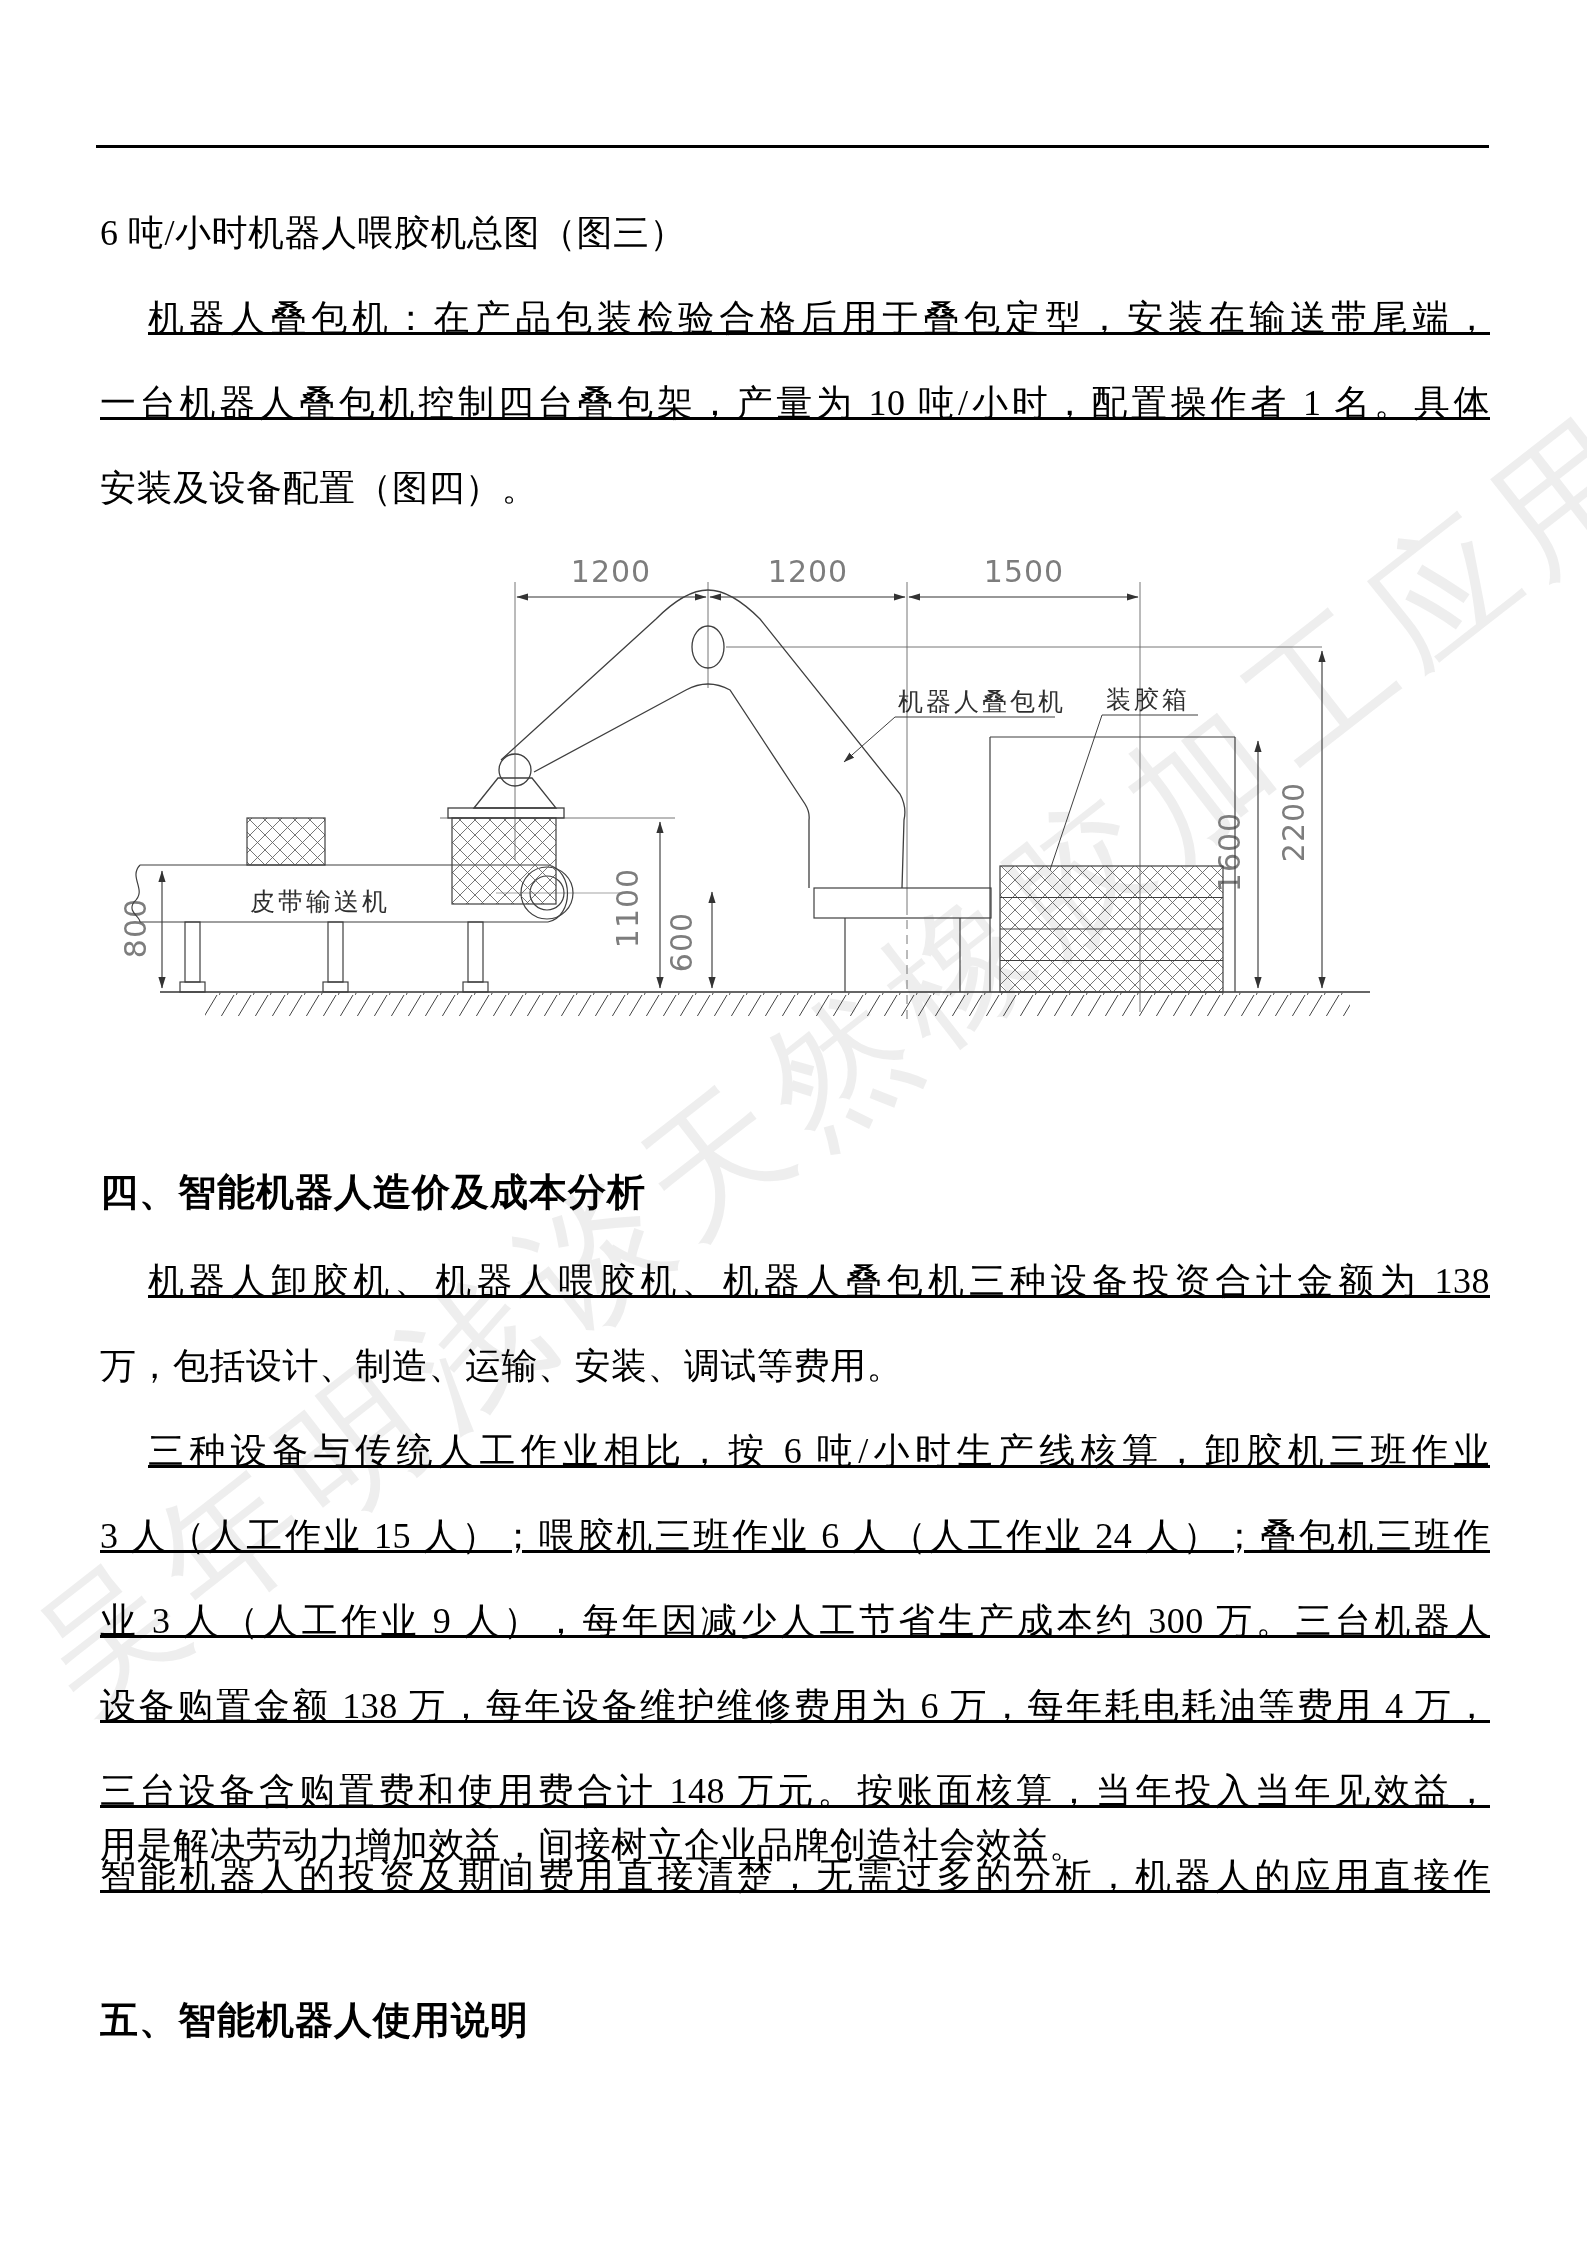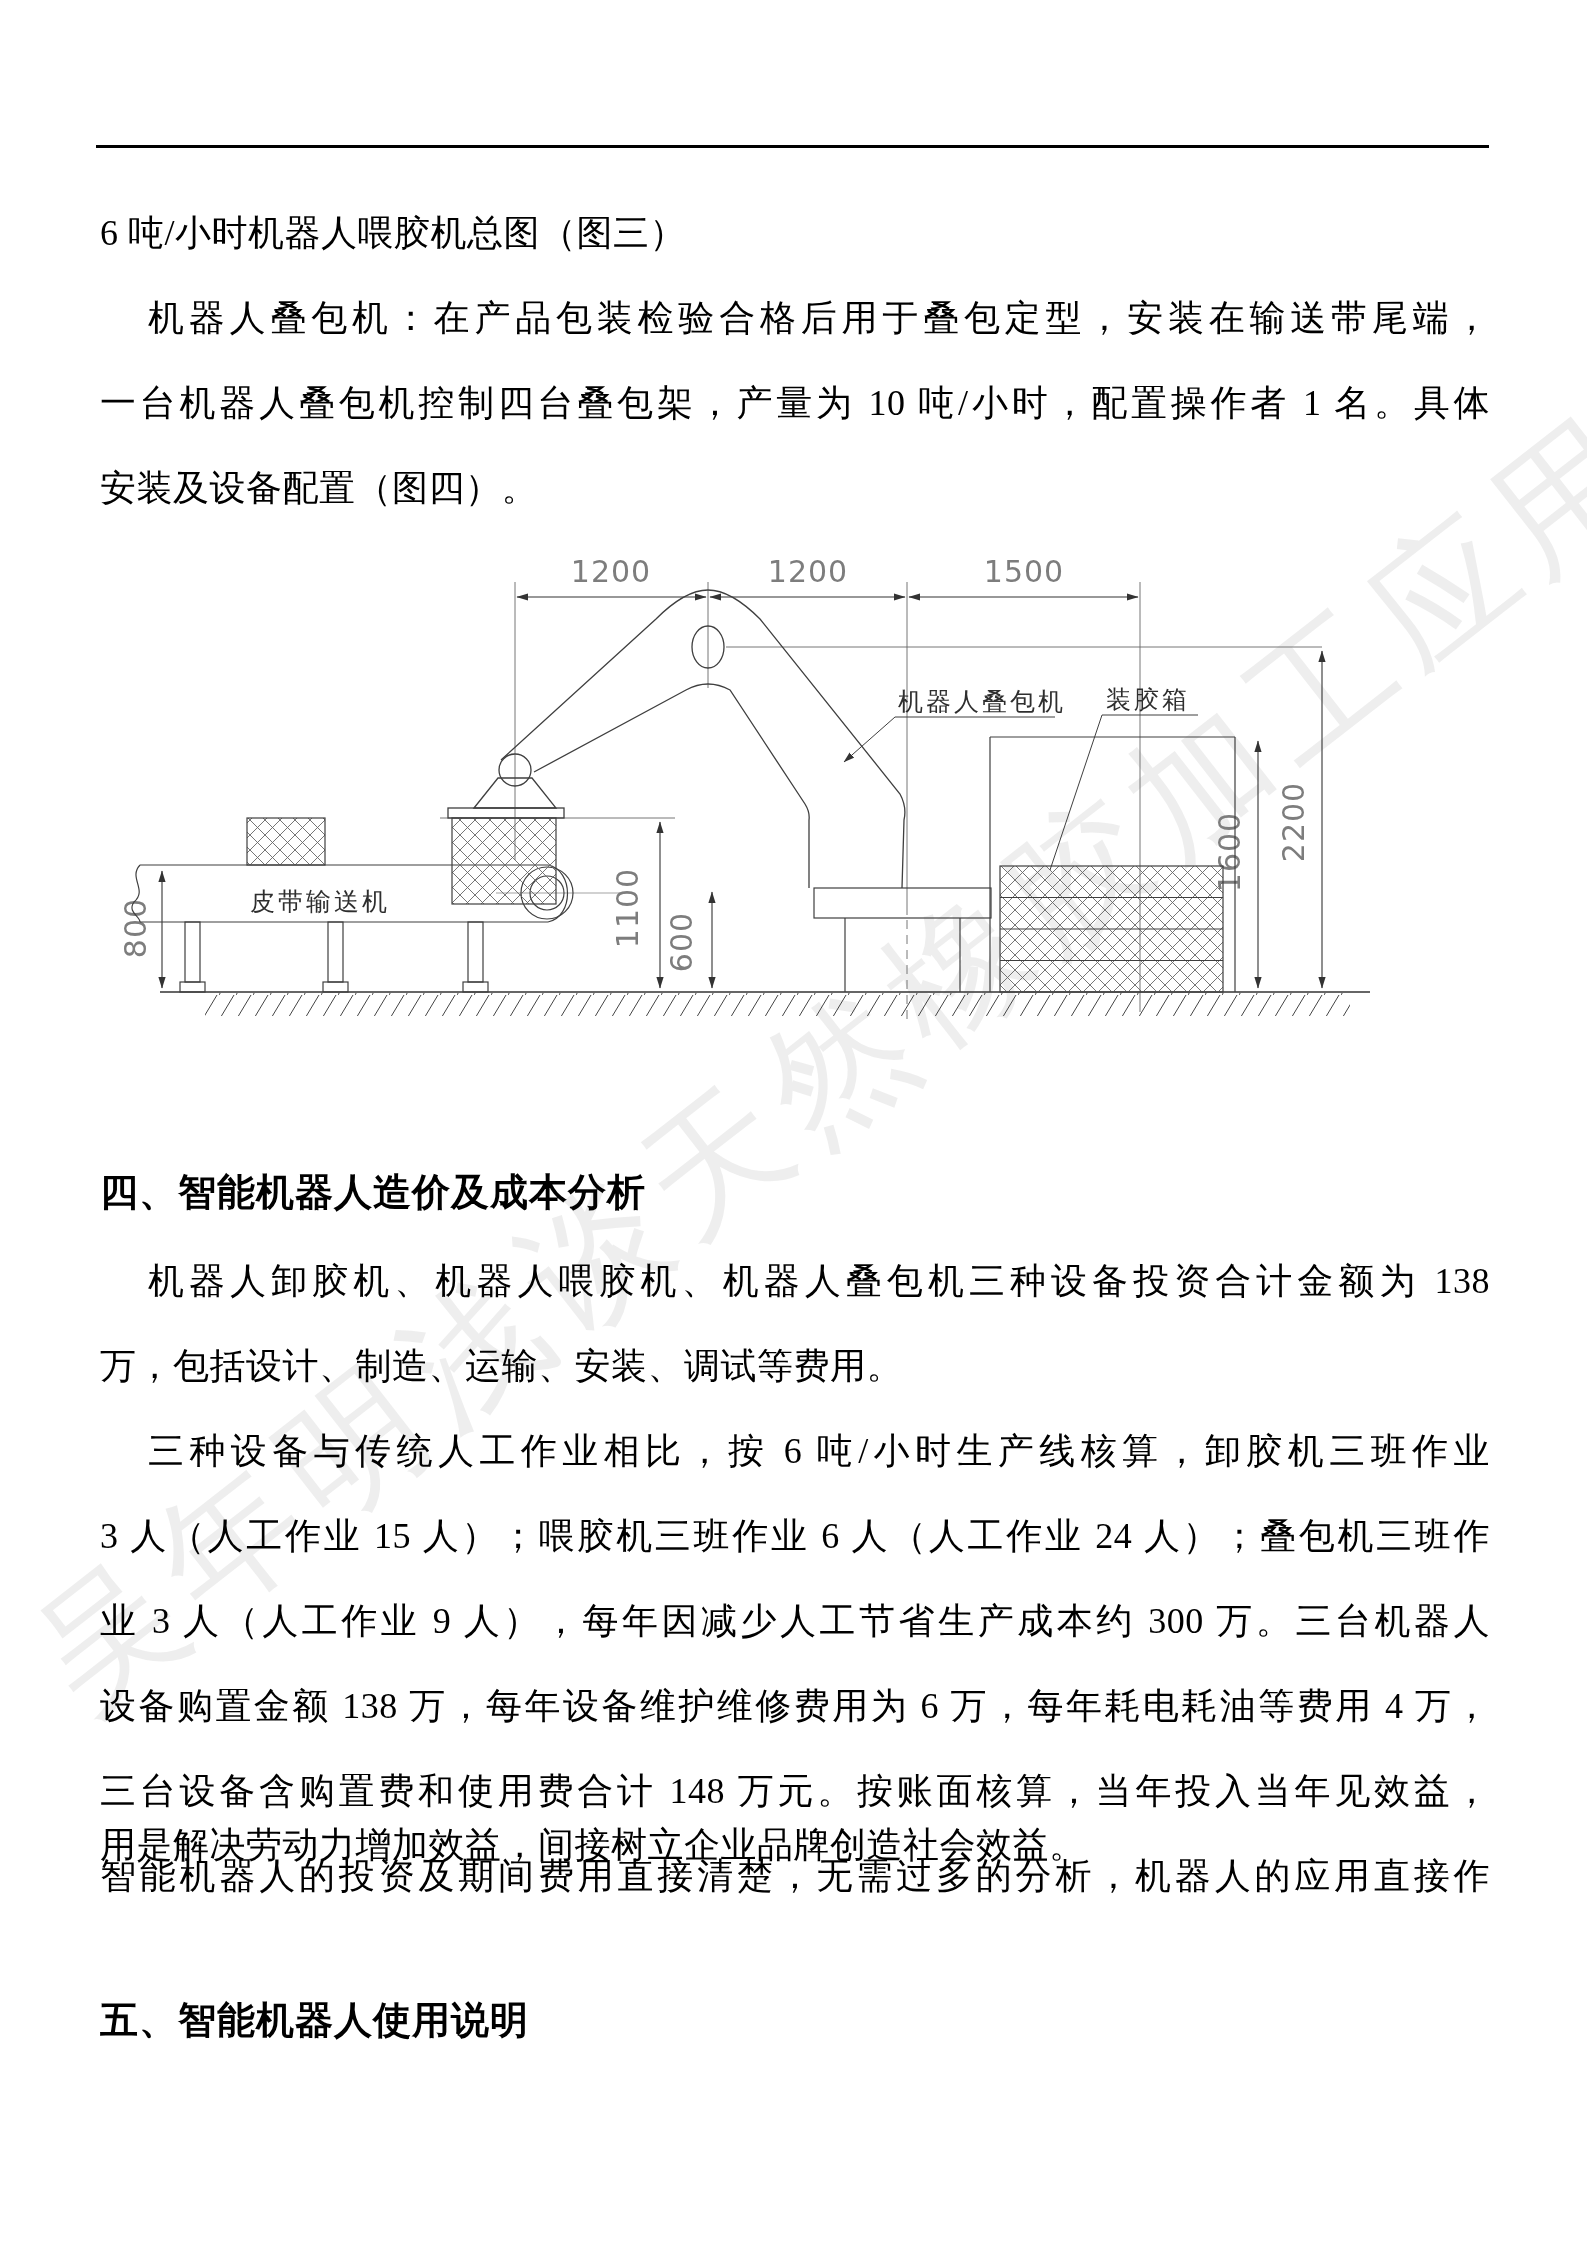--- a/index.html
+++ b/index.html
@@ -6,21 +6,21 @@
   body{
     width:1587px;height:2245px;position:relative;overflow:hidden;
     background:#ffffff;color:#000;
     font-family:"Liberation Serif","DejaVu Serif",serif;
   }
   .rule{position:absolute;left:96px;top:145px;width:1393px;height:3px;background:#000;}
   .line{
     position:absolute;left:100px;width:1390px;
     font-size:36px;line-height:50px;letter-spacing:0.5px;
   }
-  .just{text-align:justify;text-align-last:justify;}
+  .just{text-align:justify;text-align-last:justify;text-decoration:underline;}
   .indent{padding-left:48px;width:1342px;}
   .center{text-align:left;}
   .heading{
     font-family:"Liberation Sans","DejaVu Sans",sans-serif;
     font-weight:bold;font-size:38px;line-height:52px;letter-spacing:1px;
   }
   .watermark{
     position:absolute;left:55px;top:1585px;z-index:0;
     transform:rotate(-38deg);transform-origin:0 50%;
     font-size:140px;letter-spacing:14px;white-space:nowrap;

